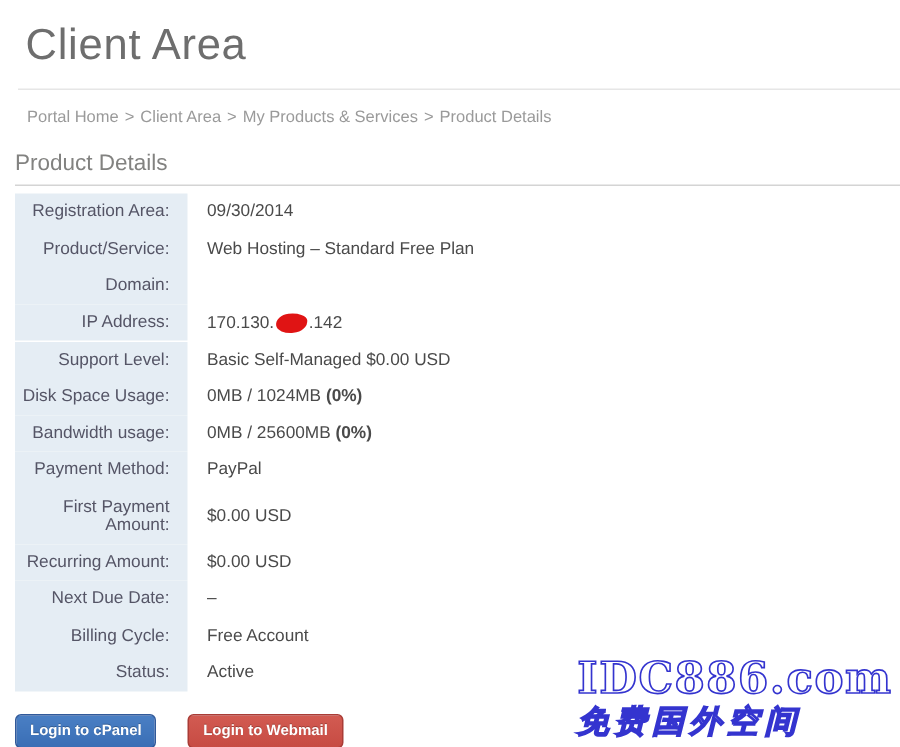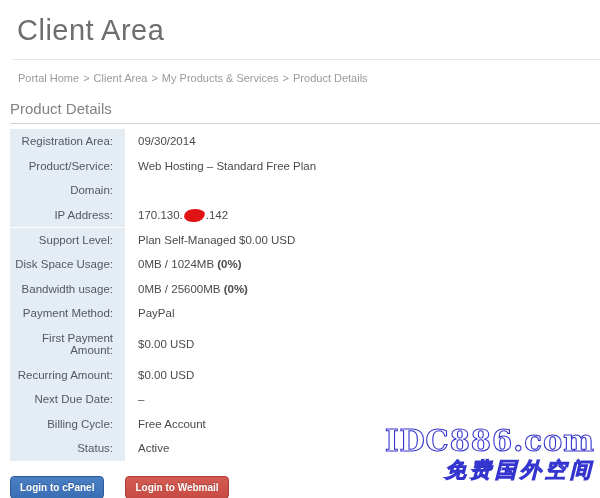--- a/index.html
+++ b/index.html
@@ -95,22 +95,22 @@
   .btn-cpanel {
     background: linear-gradient(#4a7fc4, var(--cpanel-button));
     border: 1px solid var(--cpanel-button-border);
   }
   .btn-webmail {
     background: linear-gradient(#d25b52, var(--webmail-button));
     border: 1px solid var(--webmail-button-border);
   }
   .watermark {
     position: absolute;
-    top: 427px; right: 5px;
-    text-align: right;
+    top: 438px; right: 5px;
+    text-align: left;
     pointer-events: none;
     line-height: 1;
   }
   .wm-line1 {
     font-family: "DejaVu Serif", serif;
     font-size: 29px; font-weight: bold;
     letter-spacing: 1px;
     color: rgba(255,255,255,0.05);
     -webkit-text-stroke: 1.1px var(--watermark-blue);
   }
@@ -146,21 +146,21 @@
     </div>
     <div class="row">
       <div class="cell-label">Domain:</div>
     </div>
     <div class="row">
       <div class="cell-label">IP Address:</div>
       <div class="cell-value">170.130.<span class="redact"></span>.142</div>
     </div>
     <div class="row">
       <div class="cell-label">Support Level:</div>
-      <div class="cell-value">Plan Self-Managed $0.00 USD</div>
+      <div class="cell-value">Basic Self-Managed $0.00 USD</div>
     </div>
     <div class="row">
       <div class="cell-label">Disk Space Usage:</div>
       <div class="cell-value">0MB / 1024MB <b>(0%)</b></div>
     </div>
     <div class="row">
       <div class="cell-label">Bandwidth usage:</div>
       <div class="cell-value">0MB / 25600MB <b>(0%)</b></div>
     </div>
     <div class="row">

